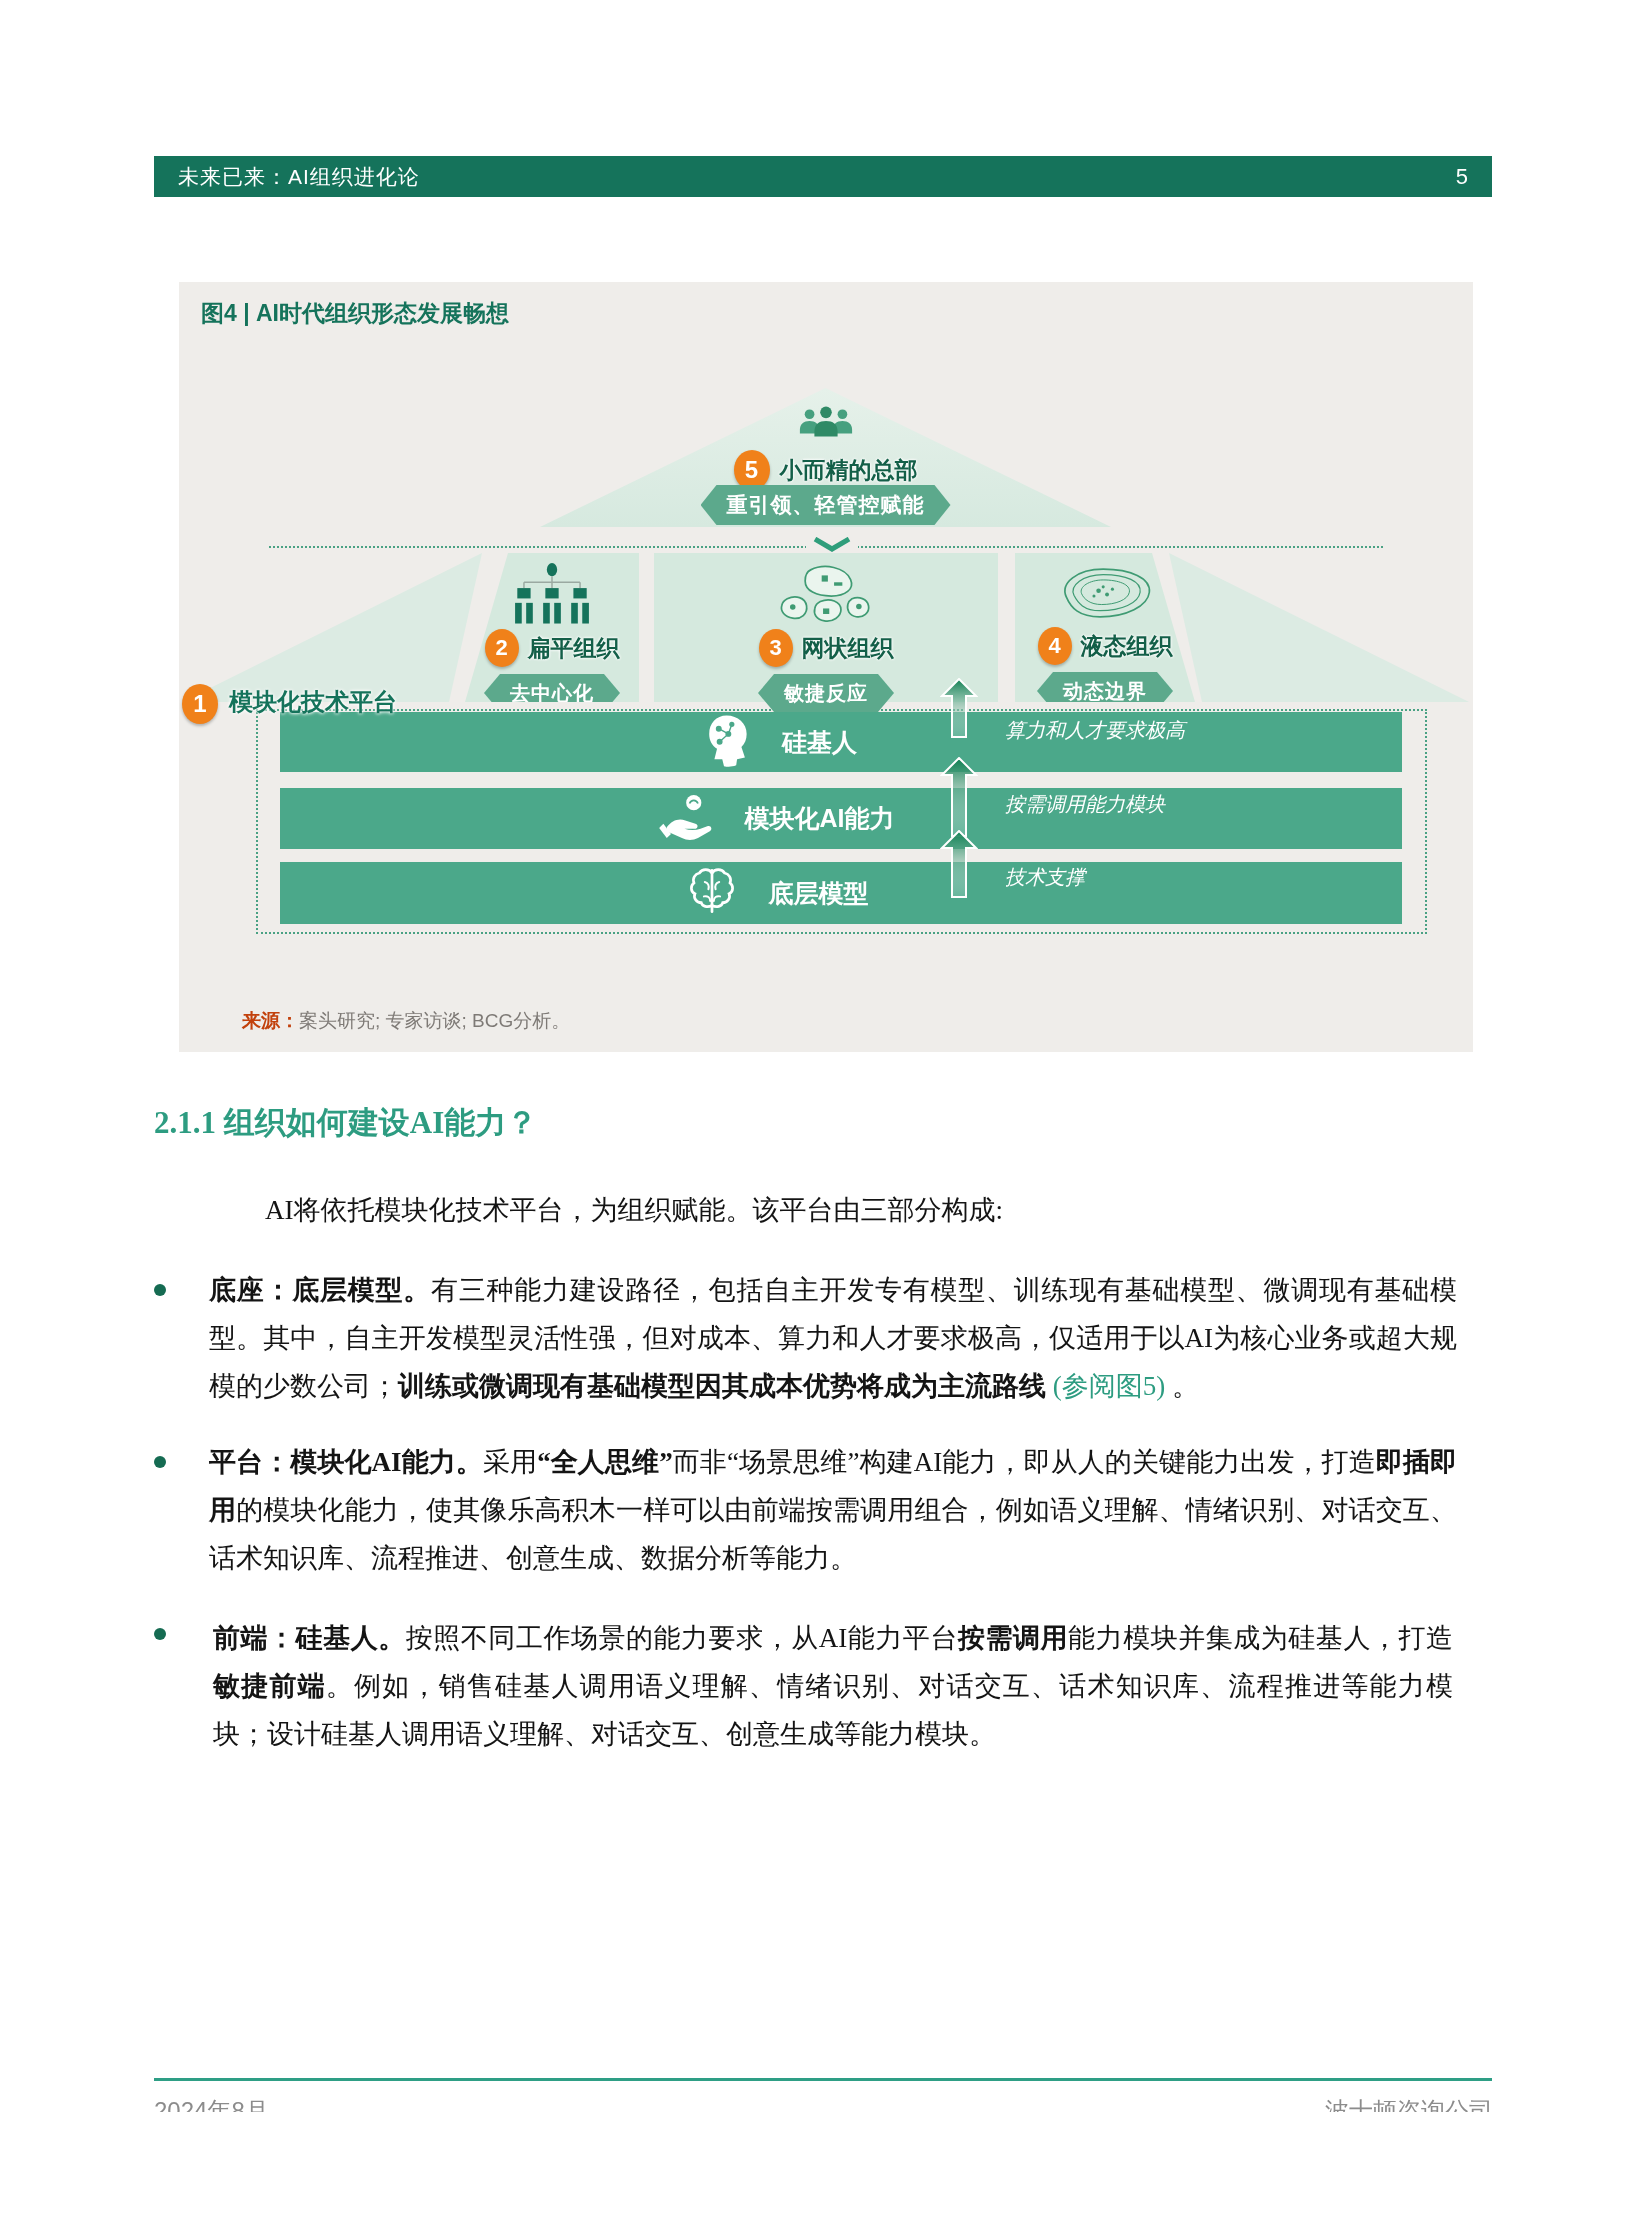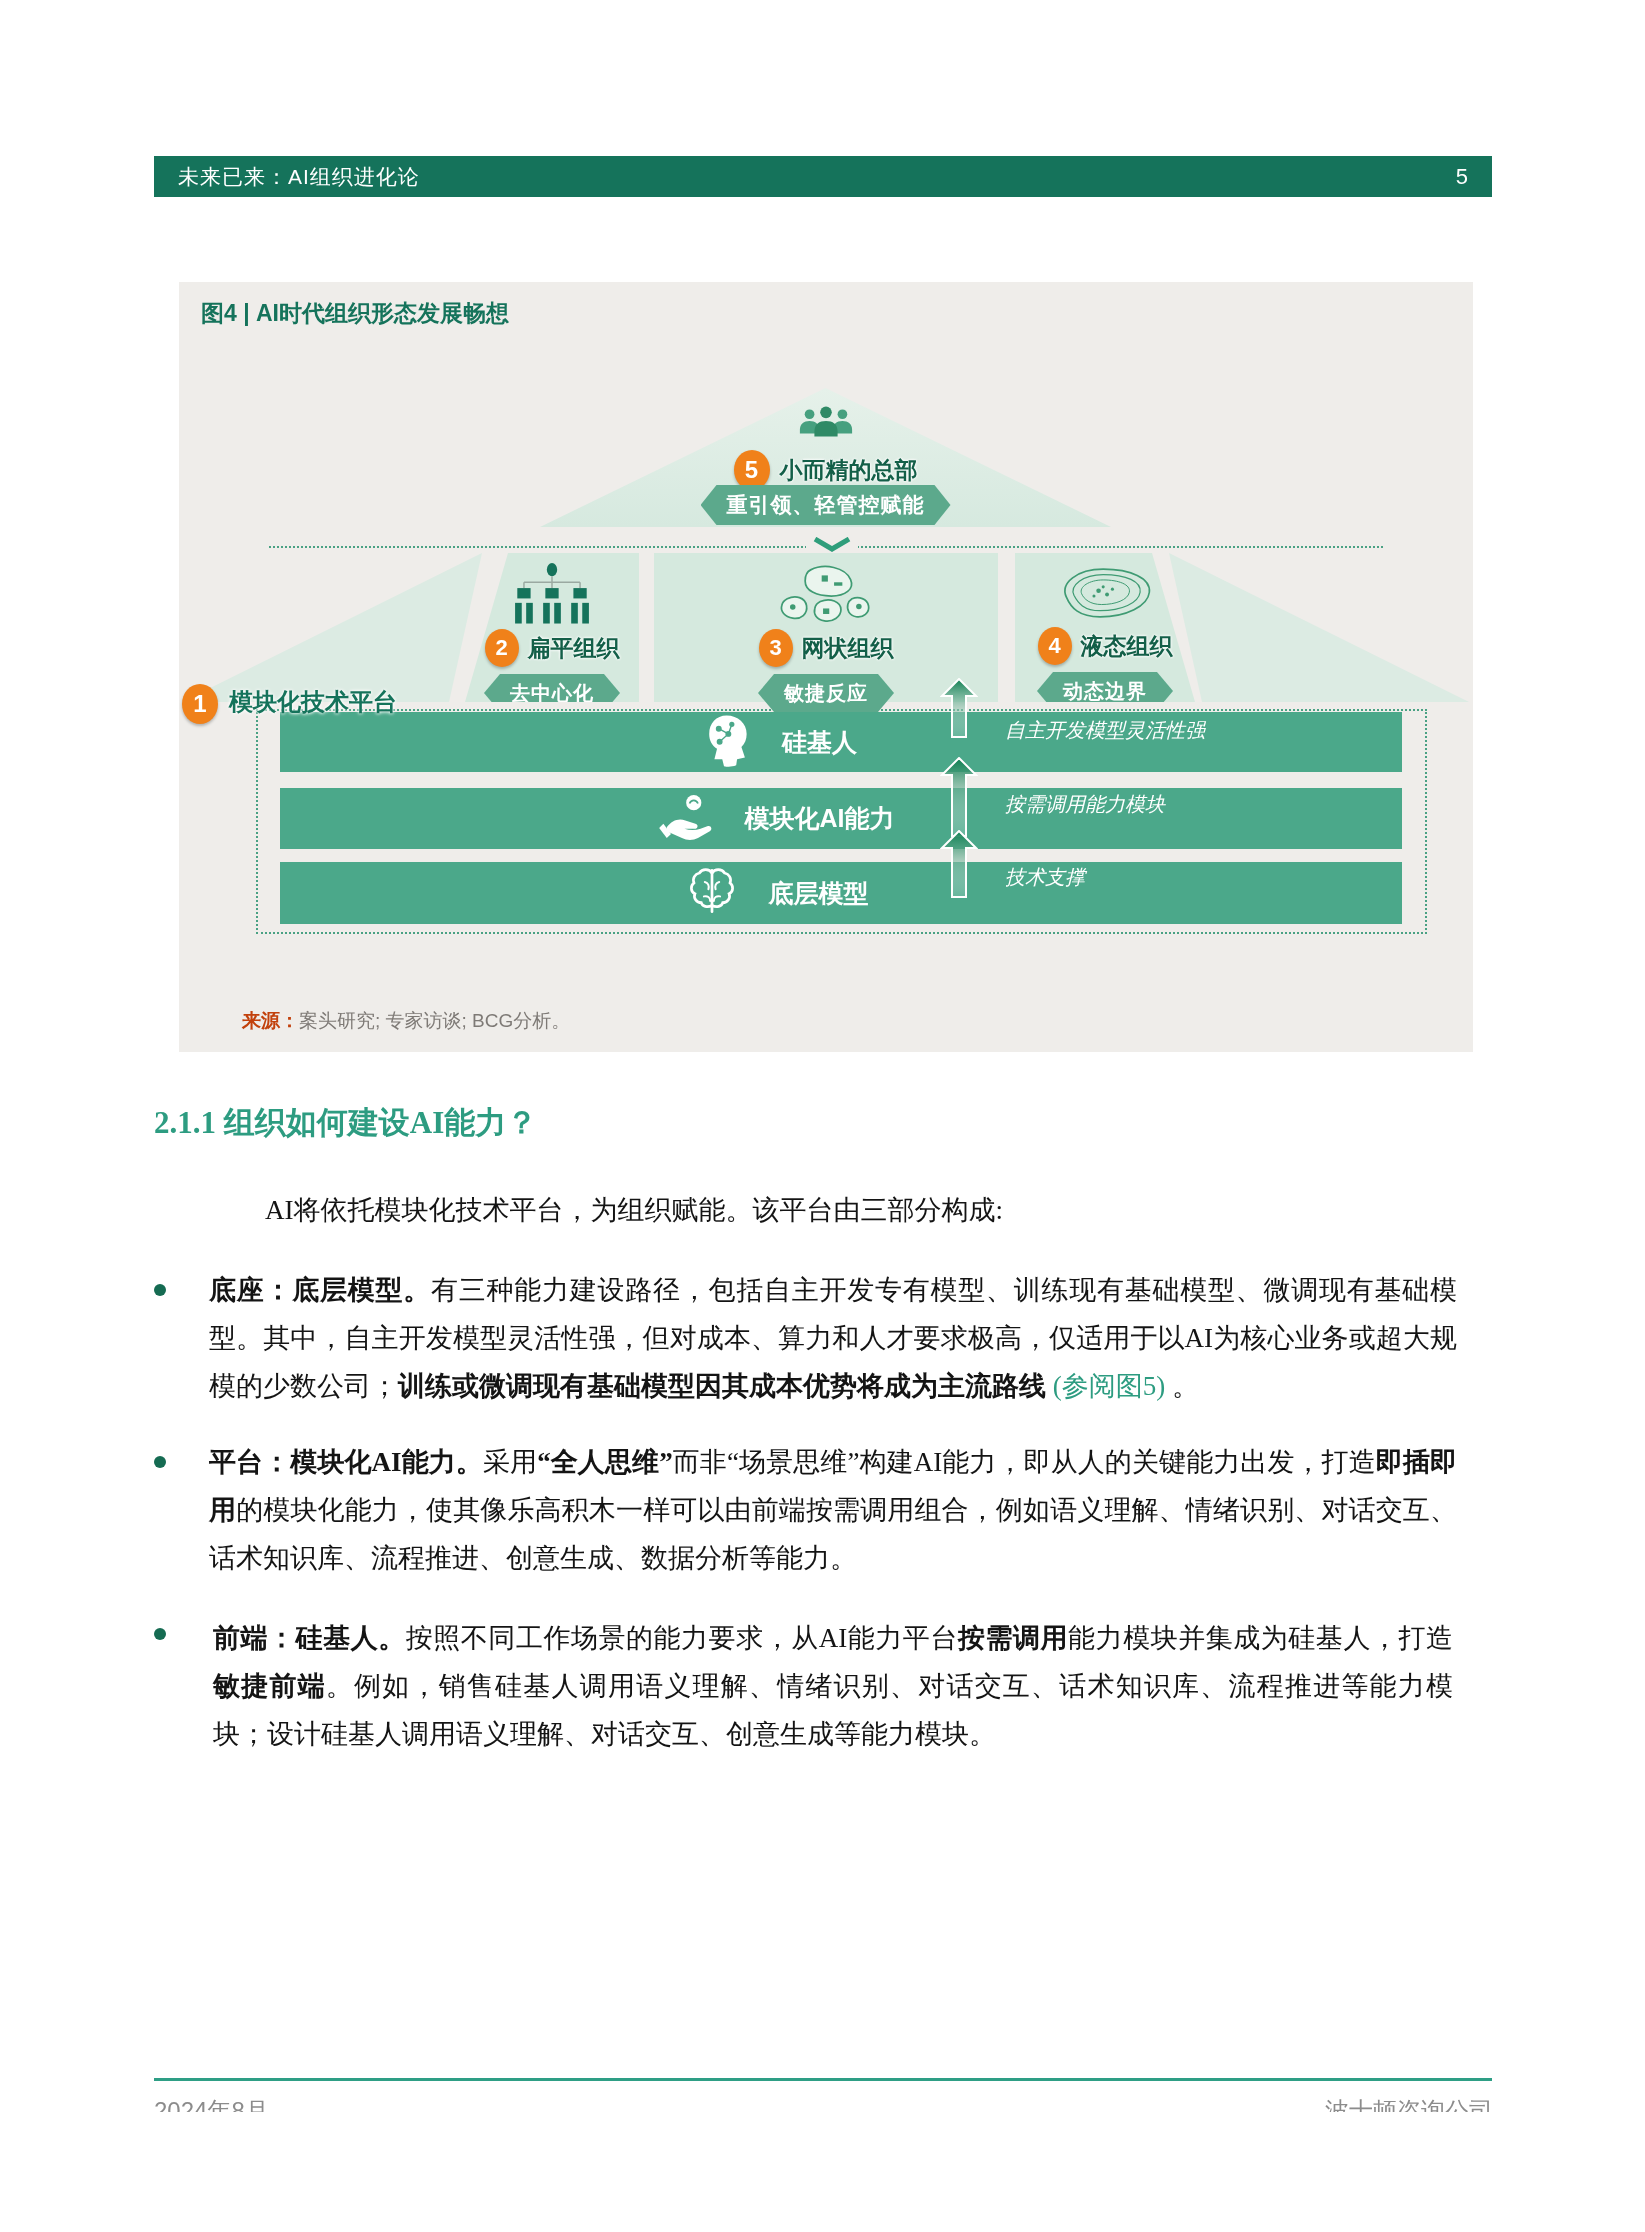--- a/index.html
+++ b/index.html
@@ -291,21 +291,21 @@
         <svg width="38" height="68" viewBox="0 0 38 68" preserveAspectRatio="none">
           <defs>
               <linearGradient id="g3" x1="0" y1="0" x2="0" y2="1">
                 <stop offset="0" stop-color="#0F7E51"></stop>
                 <stop offset="1" stop-color="#FFFFFF" stop-opacity="0.15"></stop>
               </linearGradient>
             </defs>
           <path d="M19 1L36 18H26V67H12V18H2Z" fill="url(#g3)" stroke="#fff" stroke-width="2"></path>
         </svg>
       </span>
-      <span class="arrow-note" style="top:435px;">自主开发模型灵活性强</span>
+      <span class="arrow-note" style="top:435px;">算力和人才要求极高</span>
       <span class="arrow-note" style="top:509px;">按需调用能力模块</span>
       <span class="arrow-note" style="top:582px;">技术支撑</span>
 
       <div class="source-line">
         <span class="source-label">来源：</span><span>案头研究; 专家访谈; BCG分析。</span>
       </div>
     </div>
   </div>
 
   <div class="section-heading">2.1.1 组织如何建设AI能力？</div>

